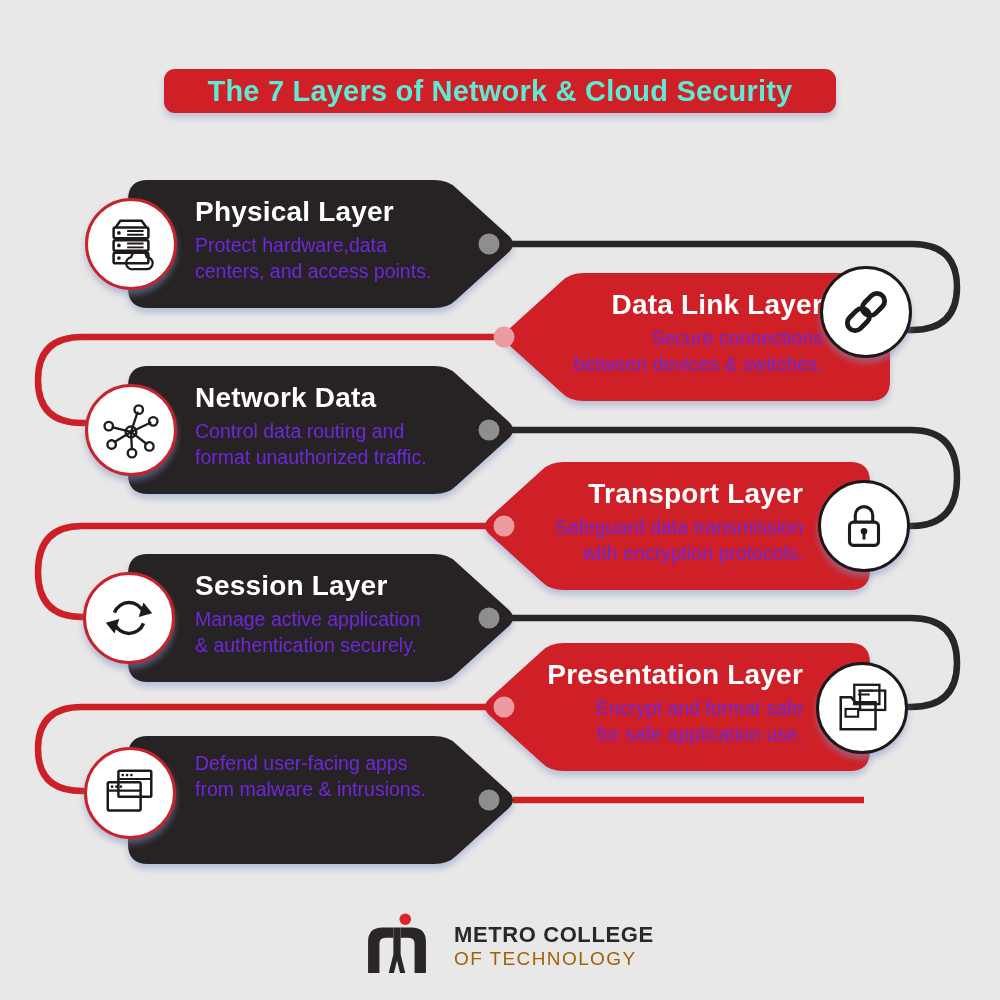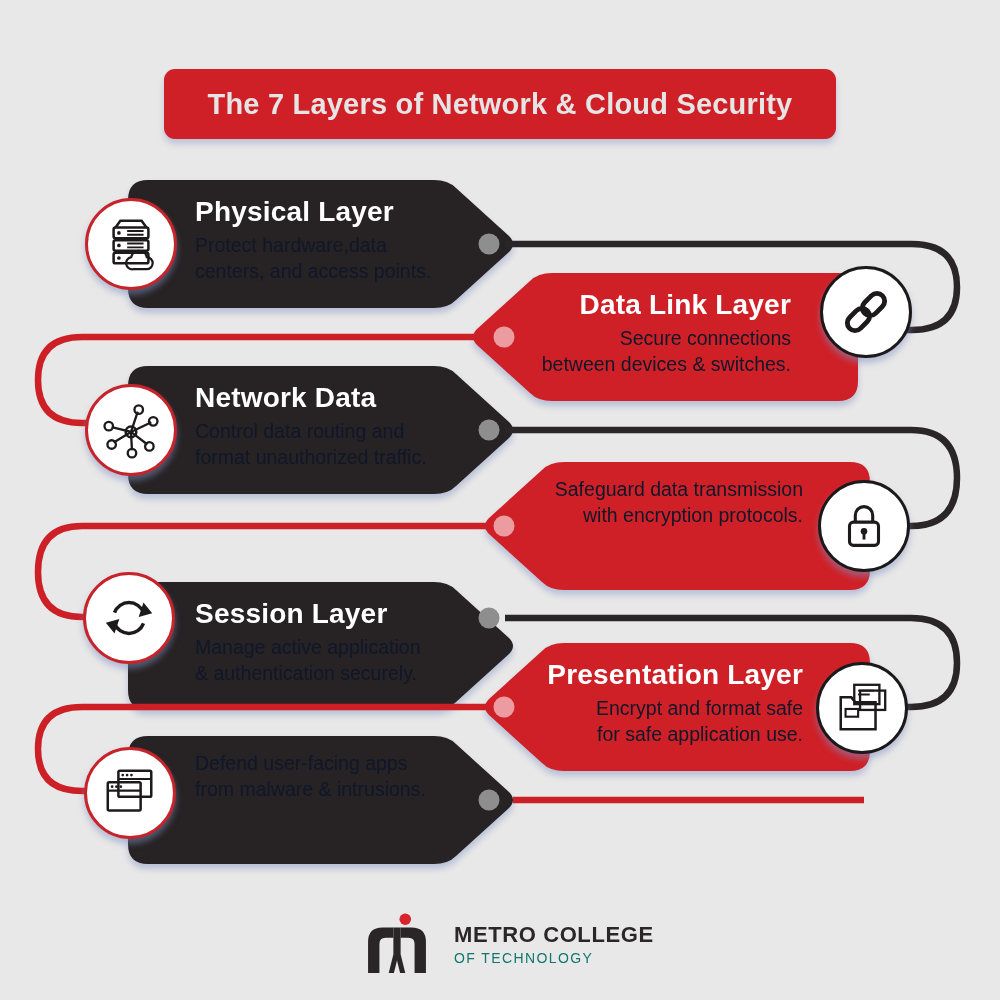--- a/index.html
+++ b/index.html
@@ -1,58 +1,58 @@
 <!DOCTYPE html>
 <html><head>
 <meta charset="utf-8">
 <style>
   html,body{margin:0;padding:0;}
   body{font-family:"Liberation Sans",sans-serif;background:#d8d8d8;}
   #canvas{position:relative;width:1000px;height:1000px;margin:0 auto;background:#e9e8e8;overflow:hidden;}
 
   
   .title-banner{
-    position:absolute;left:164px;top:69px;width:672px;height:70px;
-    background:#d02027;border-radius:11px;color:#e5e5e5;
+    position:absolute;left:164px;top:69px;width:672px;height:44px;
+    background:#d02027;border-radius:11px;color:#5eead4;
     display:flex;align-items:center;justify-content:center;
     font-size:29px;font-weight:bold;letter-spacing:.2px;
     box-shadow:0 5px 6px rgba(125,145,195,.40);
     z-index:1;
   }
 
   
   .row{position:absolute;width:390px;height:91px;z-index:1;}
   .tag-shape{position:absolute;inset:0;filter:drop-shadow(0 5px 3px rgba(125,145,195,.45));}
   .tag-shape .dark{fill:#272223;}
   .tag-shape .red{fill:#d02027;}
   .tag-text{position:absolute;top:0;bottom:0;padding-top:14px;color:#fff;z-index:2;}
   .tag-text.left{left:67px;right:26px;text-align:left;}
   .tag-text.right{right:67px;left:20px;text-align:right;}
   .tag-title{font-size:28px;font-weight:bold;line-height:35px;margin:0 0 3px 0;letter-spacing:.2px;}
-  .tag-desc{font-size:19.5px;line-height:26px;color:#0f172a;font-weight:400;}
+  .tag-desc{font-size:19.5px;line-height:26px;color:#6d28d9;font-weight:400;}
 
   
   #connectors{position:absolute;left:0;top:0;z-index:2;pointer-events:none;}
 
   
   .badge{
     position:absolute;width:92px;height:92px;border-radius:50%;
     background:#fff;display:flex;align-items:center;justify-content:center;
     box-shadow:0 5px 6px rgba(125,145,195,.5);z-index:3;box-sizing:border-box;
   }
   .badge.ring-red{border:3px solid #c6232a;}
   .badge.ring-dark{border:3.5px solid #1d191a;}
   .badge svg{display:block;}
 
   
   .footer{position:absolute;left:366px;top:910px;display:flex;align-items:flex-start;z-index:1;gap:12px;}
   .footer-logo{width:62px;height:66px;margin-right:14px;}
   .footer-text{padding-top:13px;}
   .brand-name{font-size:22px;font-weight:bold;color:#2b2627;letter-spacing:.6px;line-height:24px;}
-  .brand-sub{font-size:14px;font-weight:400;color:#0f766e;letter-spacing:1.4px;line-height:23px;}
+  .brand-sub{font-size:19px;font-weight:400;color:#a16207;letter-spacing:1.4px;line-height:23px;}
 
   .icon-stroke{stroke:#1e1a1b;fill:none;}
 </style>
 </head>
 <body>
 
 <div id="canvas">
 
   <div class="title-banner">The 7 Layers of Network &amp; Cloud Security</div>
 
@@ -62,21 +62,21 @@
     </svg>
     <div class="tag-text left">
       <div class="tag-title">Physical Layer</div>
       <div class="tag-desc">
         <span>Protect hardware,data</span><br>
         <span>centers, and access points.</span>
       </div>
     </div>
   </div>
 
-  <div class="row" style="left:468px;top:273px;">
+  <div class="row" style="left:500px;top:273px;">
     <svg class="tag-shape" width="390" height="128" viewBox="0 0 390 128">
       <path class="red" d="M370 0 H84 Q70 0 62 8 L9 56 Q5 60 5 64 Q5 68 9 72 L62 120 Q70 128 84 128 H370 Q390 128 390 108 V20 Q390 0 370 0 Z"></path>
     </svg>
     <div class="tag-text right">
       <div class="tag-title">Data Link Layer</div>
       <div class="tag-desc">
         <span>Secure connections</span><br>
         <span>between devices &amp; switches.</span>
       </div>
     </div>
@@ -93,28 +93,29 @@
         <span>format unauthorized traffic.</span>
       </div>
     </div>
   </div>
 
   <div class="row" style="left:480px;top:462px;">
     <svg class="tag-shape" width="390" height="128" viewBox="0 0 390 128">
       <path class="red" d="M370 0 H84 Q70 0 62 8 L9 56 Q5 60 5 64 Q5 68 9 72 L62 120 Q70 128 84 128 H370 Q390 128 390 108 V20 Q390 0 370 0 Z"></path>
     </svg>
     <div class="tag-text right">
+      <div class="tag-title">Transport Layer</div>
       <div class="tag-desc">
         <span>Safeguard data transmission</span><br>
         <span>with encryption protocols.</span>
       </div>
     </div>
   </div>
 
-  <div class="row" style="left:128px;top:554px;margin-top:28px;">
+  <div class="row" style="left:128px;top:554px;">
     <svg class="tag-shape" width="390" height="128" viewBox="0 0 390 128">
       <path class="dark" d="M20 0 H306 Q320 0 328 8 L381 56 Q385 60 385 64 Q385 68 381 72 L328 120 Q320 128 306 128 H20 Q0 128 0 108 V20 Q0 0 20 0 Z"></path>
     </svg>
     <div class="tag-text left">
       <div class="tag-title">Session Layer</div>
       <div class="tag-desc">
         <span>Manage active application</span><br>
         <span>&amp; authentication securely.</span>
       </div>
     </div>

